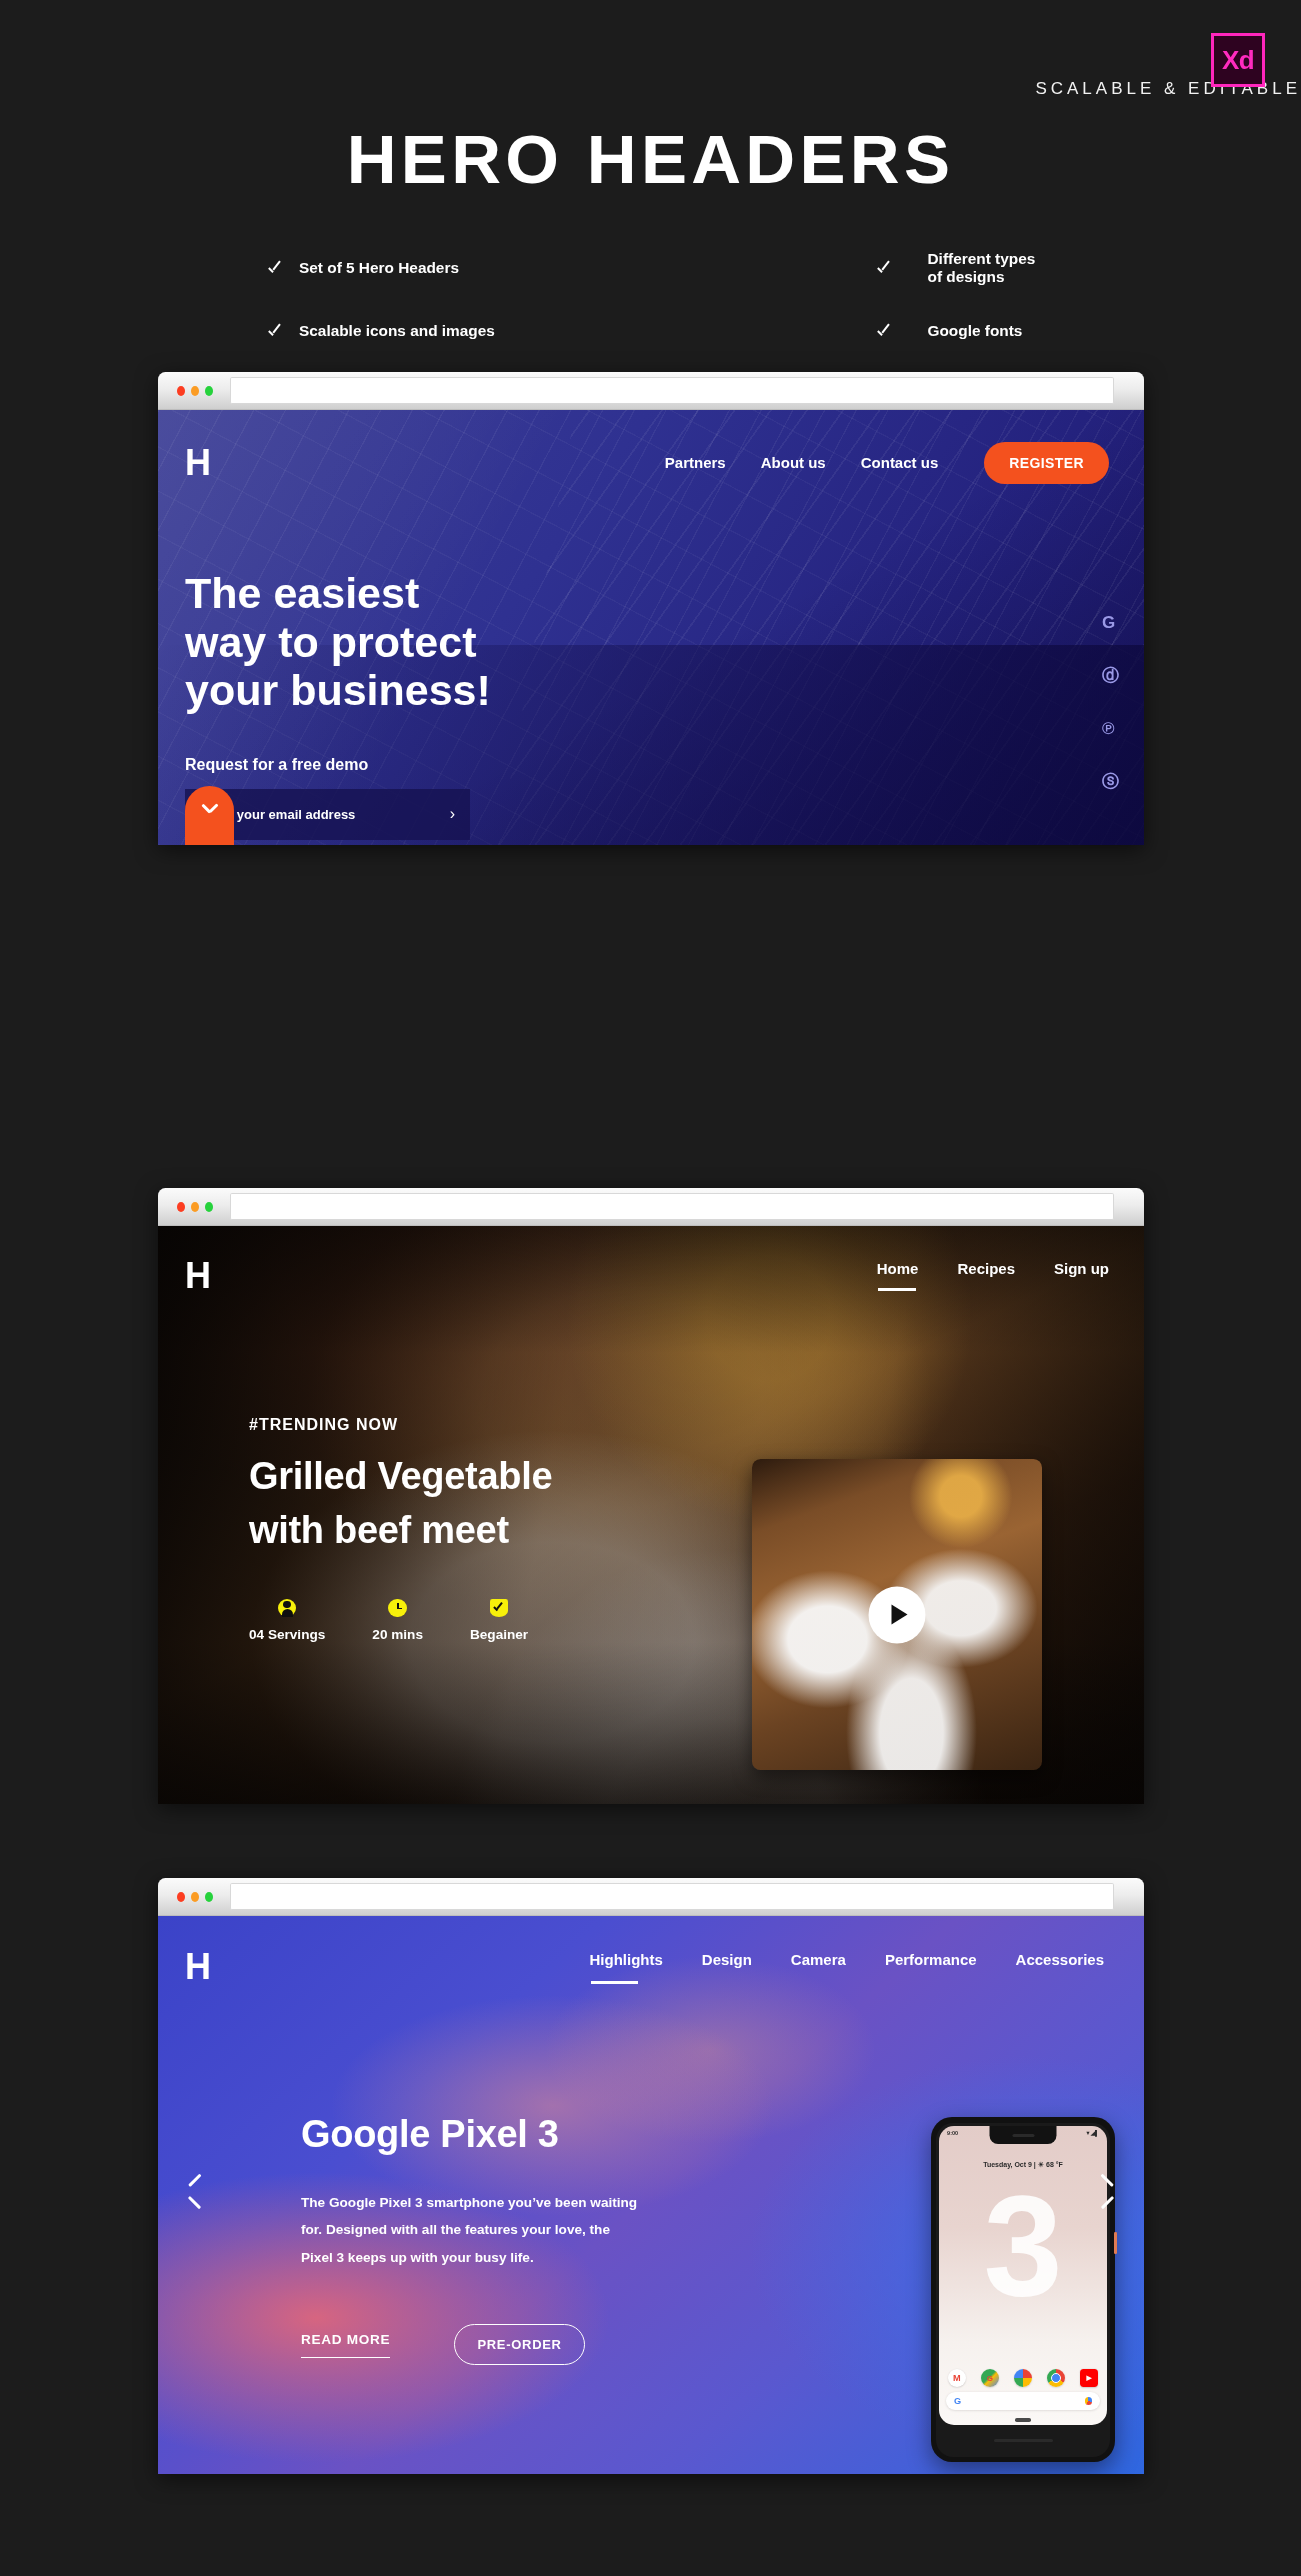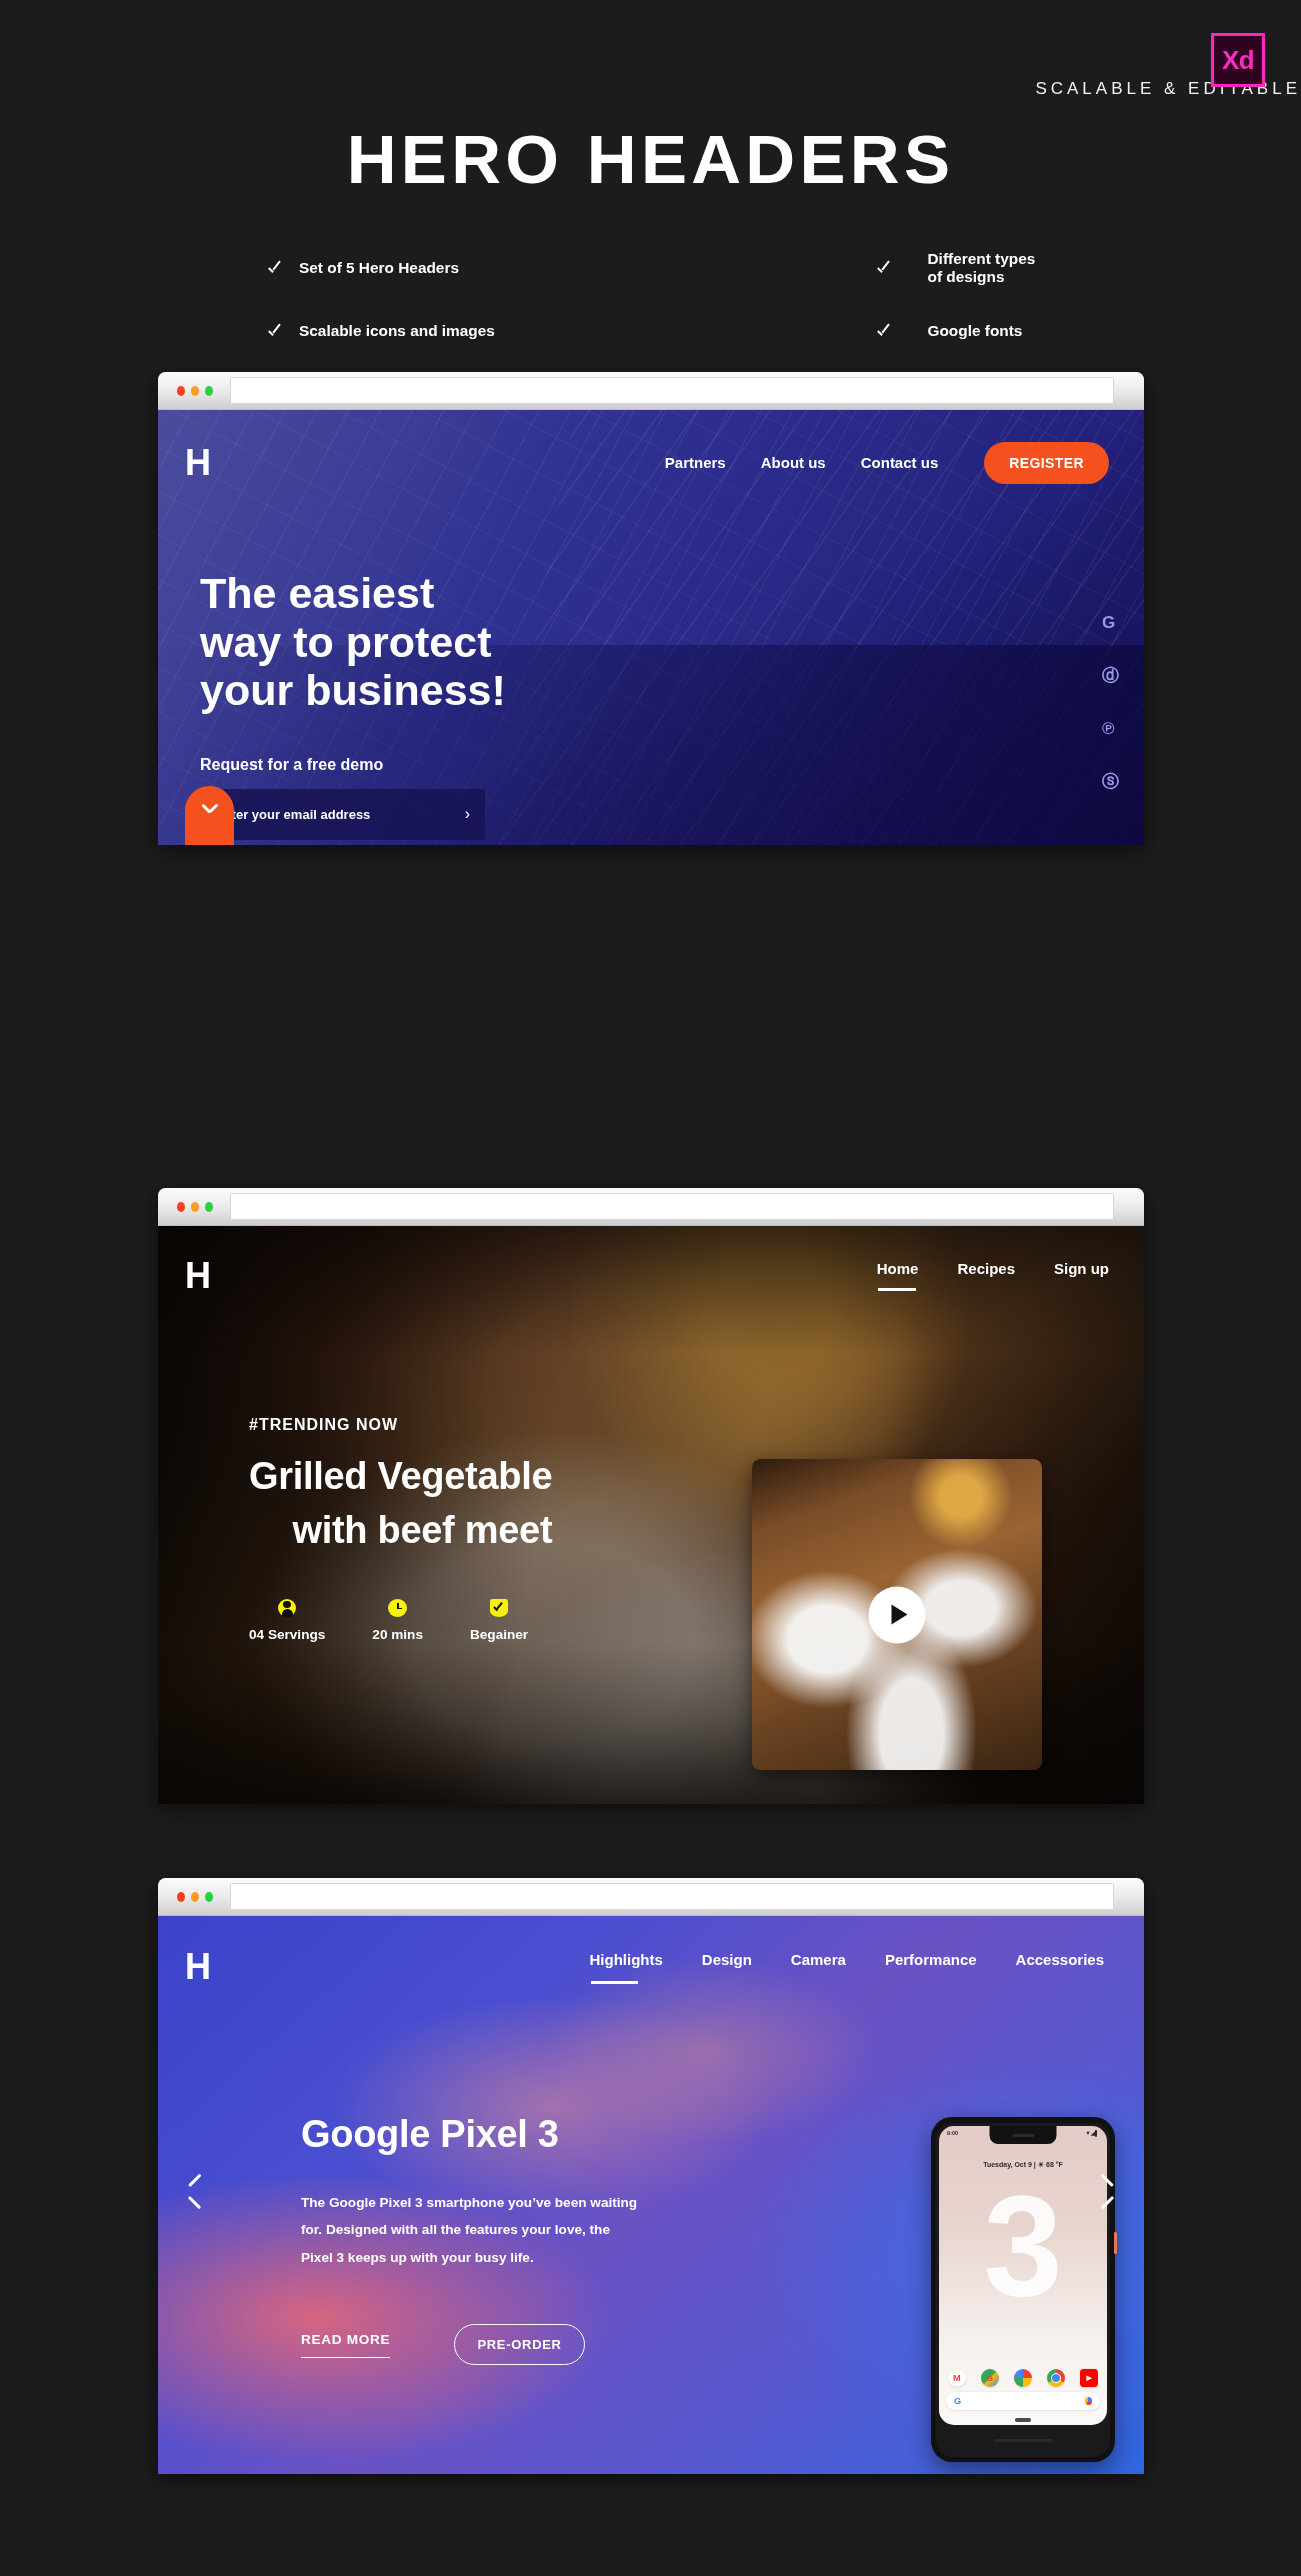--- a/index.html
+++ b/index.html
@@ -105,21 +105,21 @@
     display:flex; align-items:center; padding:0 35px 0 27px; z-index:4;
   }
   .logo-h { font-size:36px; font-weight:700; line-height:1; letter-spacing:-0.6px; }
   .nav1-links { margin-left:auto; display:flex; align-items:center; gap:35px; }
   .nav1-links a { color:#fff; font-size:15px; font-weight:700; text-decoration:none; }
   .register-btn {
     background:#f4511e; color:#fff; font-size:14px; font-weight:700;
     letter-spacing:0.4px; padding:13px 25px; border:none; border-radius:23.4px;
     margin-left:11px; cursor:pointer;
   }
-  .hero1-body { position:absolute; left:42px; top:159px; z-index:4; }
+  .hero1-body { position:absolute; left:27px; top:159px; z-index:4; }
   .hero1-h1 { font-size:43px; font-weight:700; line-height:1.13; }
   .hero1-sub { font-size:16px; font-weight:700; margin-top:41px; }
   .email-row {
     margin-top:15px; width:285px; height:51px;
     background:rgba(22,18,82,.82);
     display:flex; align-items:center; padding:0 15px; gap:6.2px;
   }
   .email-row .ph { font-size:13px; font-weight:700; color:#fff; }
   .email-row .arrow { margin-left:auto; font-size:16px; font-weight:400; color:#fff; }
   .scroll-btn {
@@ -169,21 +169,20 @@
     display:block; position:relative; padding-bottom:13.6px;
   }
   .nav2-links a.active::after {
     content:""; position:absolute; left:1.2px; bottom:0; width:38px; height:2.5px; background:#fff;
   }
   .hero2-body { position:absolute; left:91px; top:190px; z-index:4; }
   .trending { font-size:16px; font-weight:700; letter-spacing:1px; }
   .hero2-h1 {
     font-size:38px; font-weight:700; line-height:1.42; margin-top:16px;
     letter-spacing:-0.3px;
-    text-align:right;
   }
   .meta-row { display:flex; align-items:center; gap:47px; margin-top:41px; }
   .meta { display:flex; align-items:center; gap:10px;flex-direction:column; }
   .meta-label { font-size:13.6px; font-weight:700; }
   .mi { width:18.5px; height:18.5px; flex:none; position:relative; }
   .mi.person { background:#f7f00a; border-radius:50%; }
   .mi.person::before {
     content:""; position:absolute; left:5.5px; top:2.5px; width:7.4px; height:6.8px;
     background:#0f0f0f; border-radius:50%;
   }

